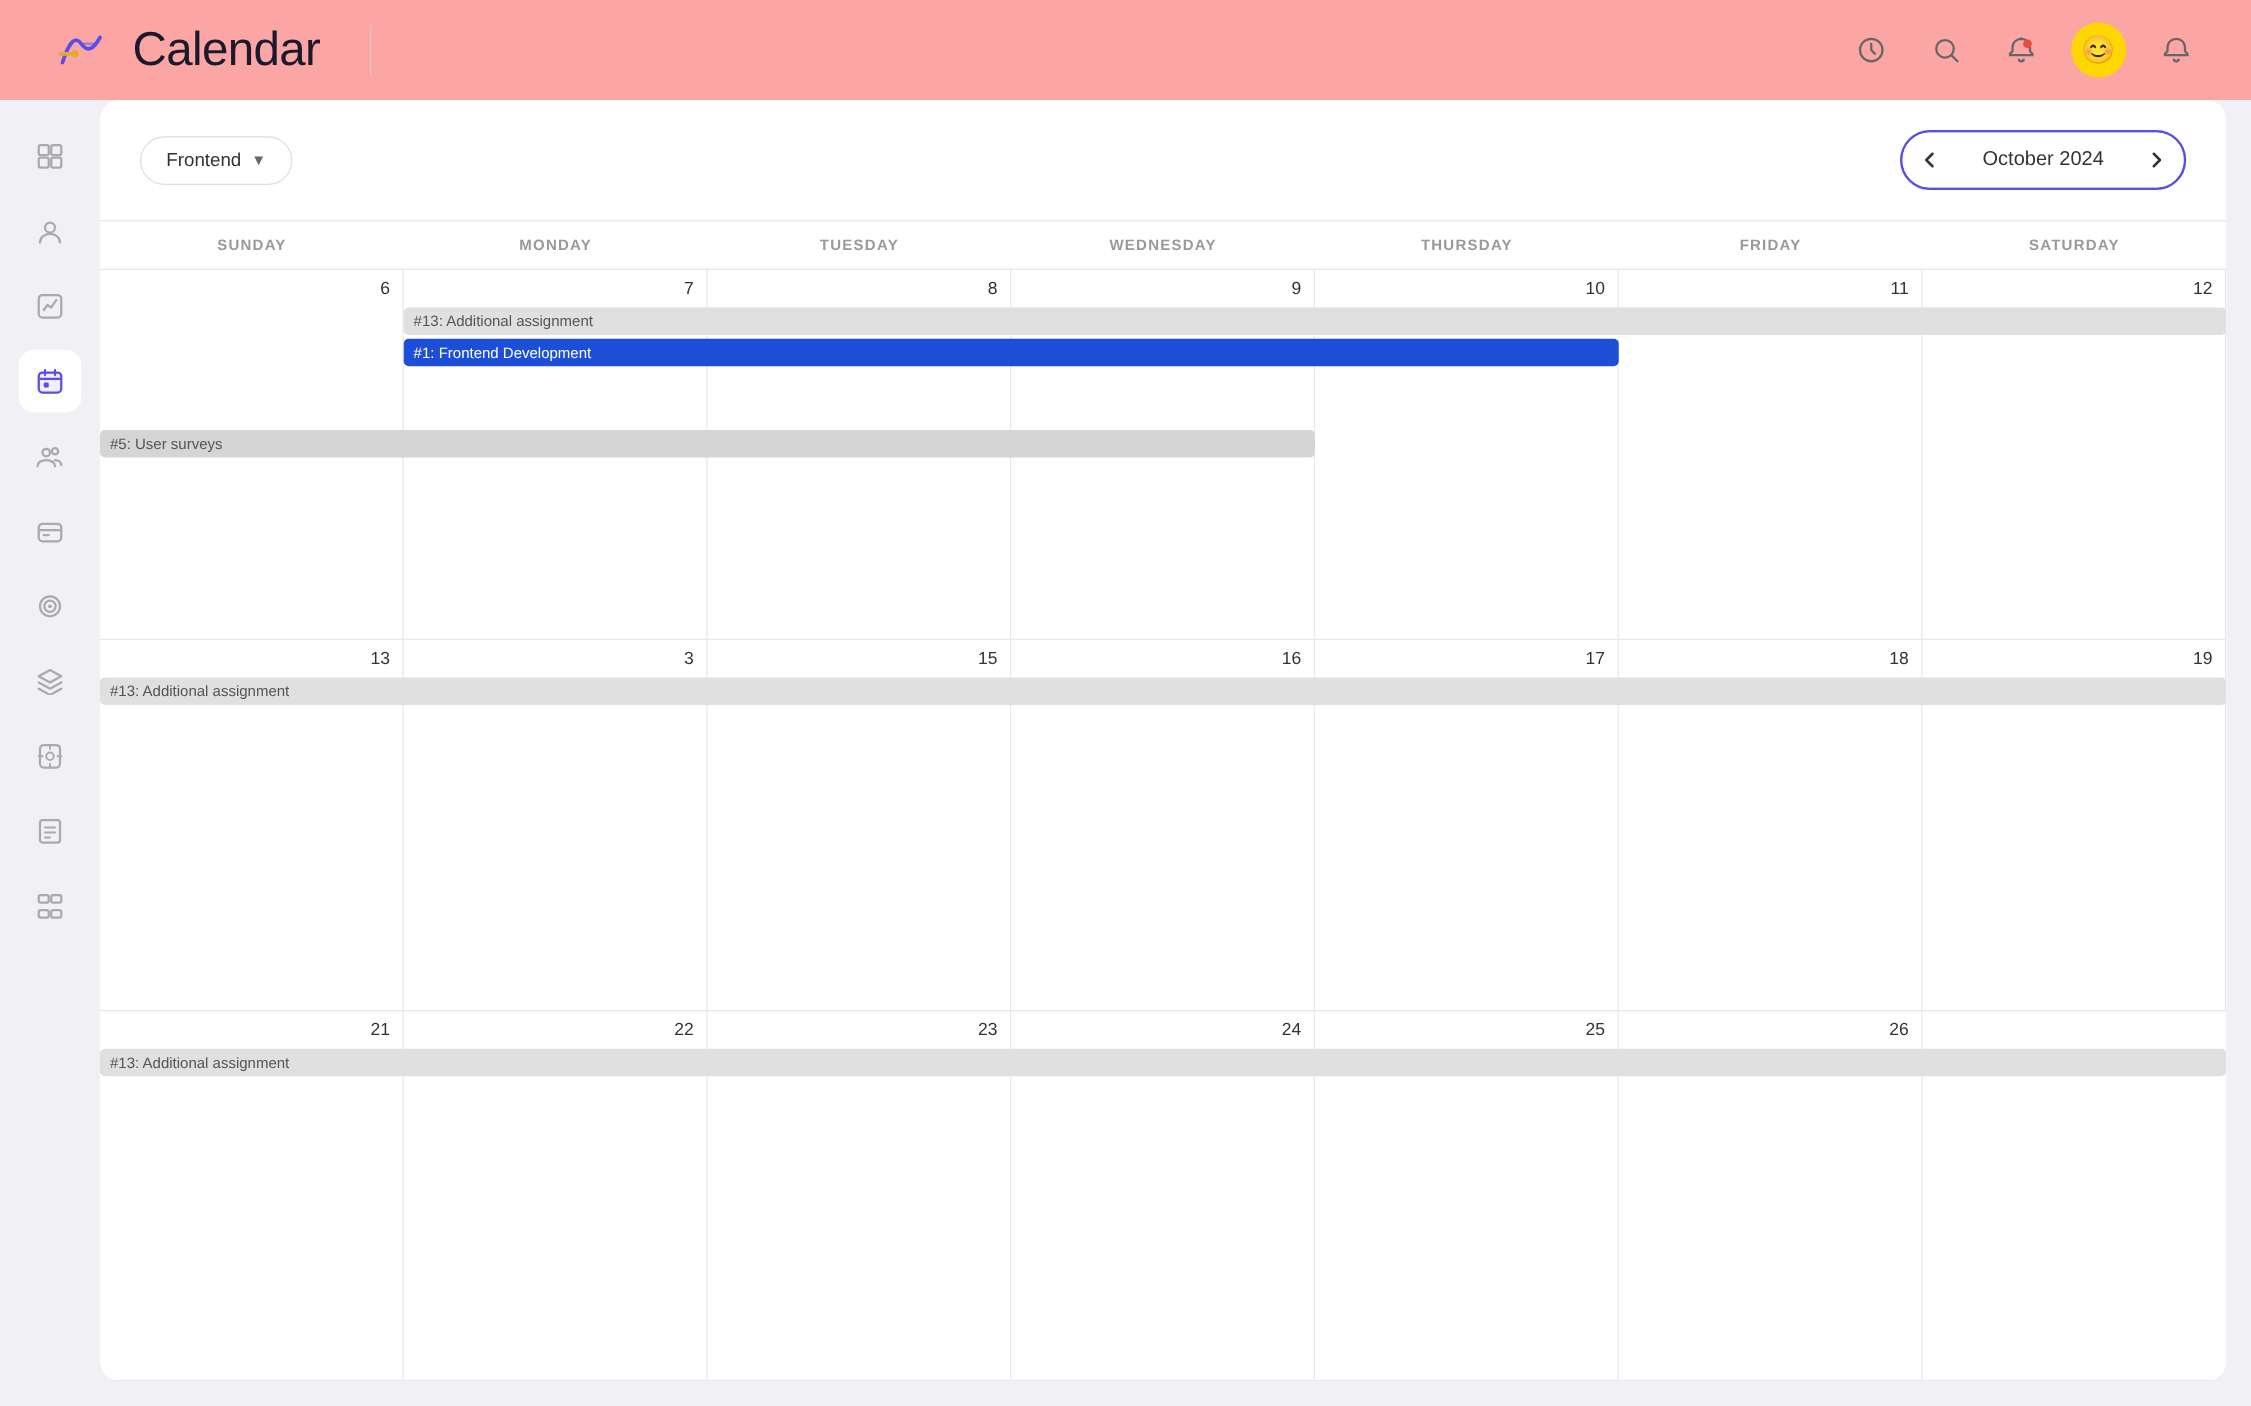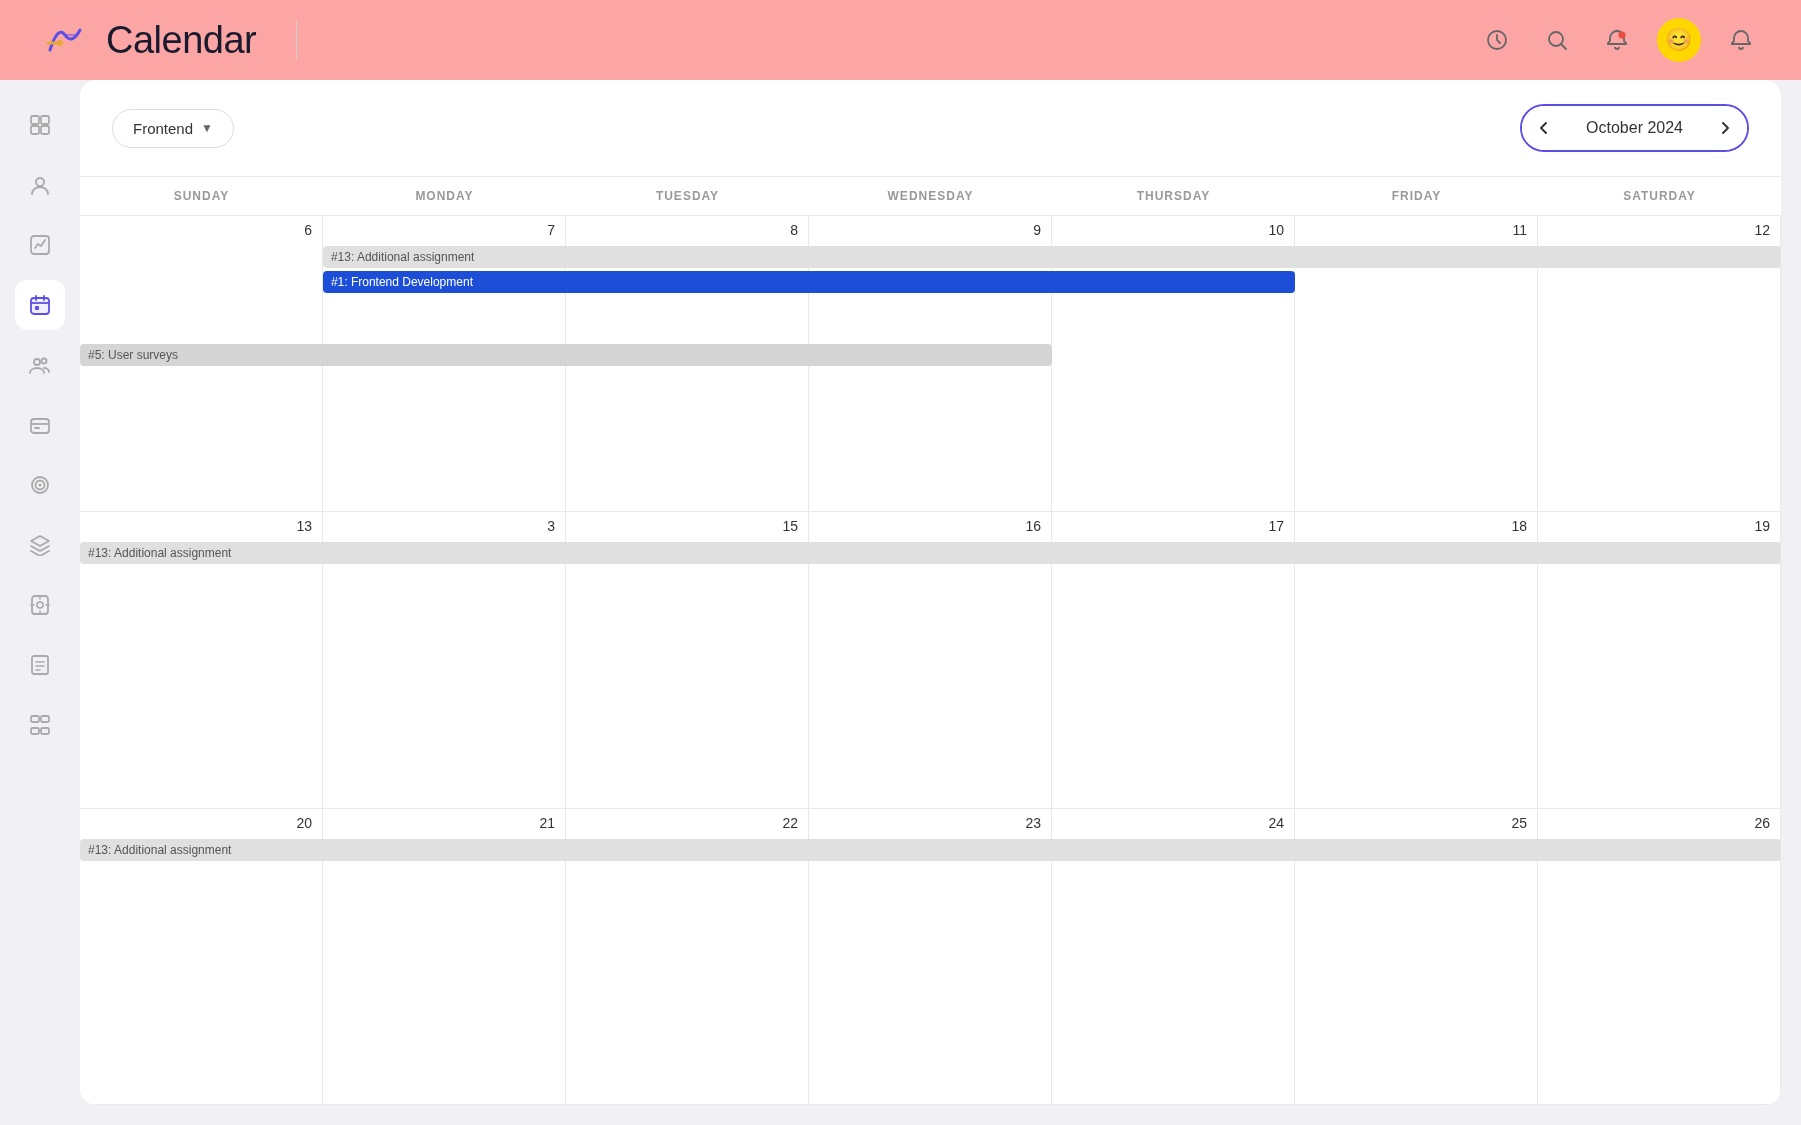--- a/index.html
+++ b/index.html
@@ -482,23 +482,20 @@
               <div class="cal-date current-month">19</div>
             </div>
 
             <div style="position:absolute; top:30px; left:0; right:0; display:flex; flex-direction:column; gap:3px; z-index:3; pointer-events:none;">
               <div style="margin-left:0%; width:100%; height:22px; background:#e0e0e0; border-radius:4px; font-size:12px; font-weight:500; color:#555; padding:2px 8px; display:flex; align-items:center; white-space:nowrap; overflow:hidden;">#13: Additional assignment</div>
             </div>
           </div>
 
           <div class="cal-week" style="position:relative;">
             <div class="cal-cell">
-              <div class="cal-date current-month">20</div>
-            </div>
-            <div class="cal-cell">
               <div class="cal-date current-month">21</div>
             </div>
             <div class="cal-cell">
               <div class="cal-date current-month">22</div>
             </div>
             <div class="cal-cell">
               <div class="cal-date current-month">23</div>
             </div>
             <div class="cal-cell">
               <div class="cal-date current-month">24</div>

